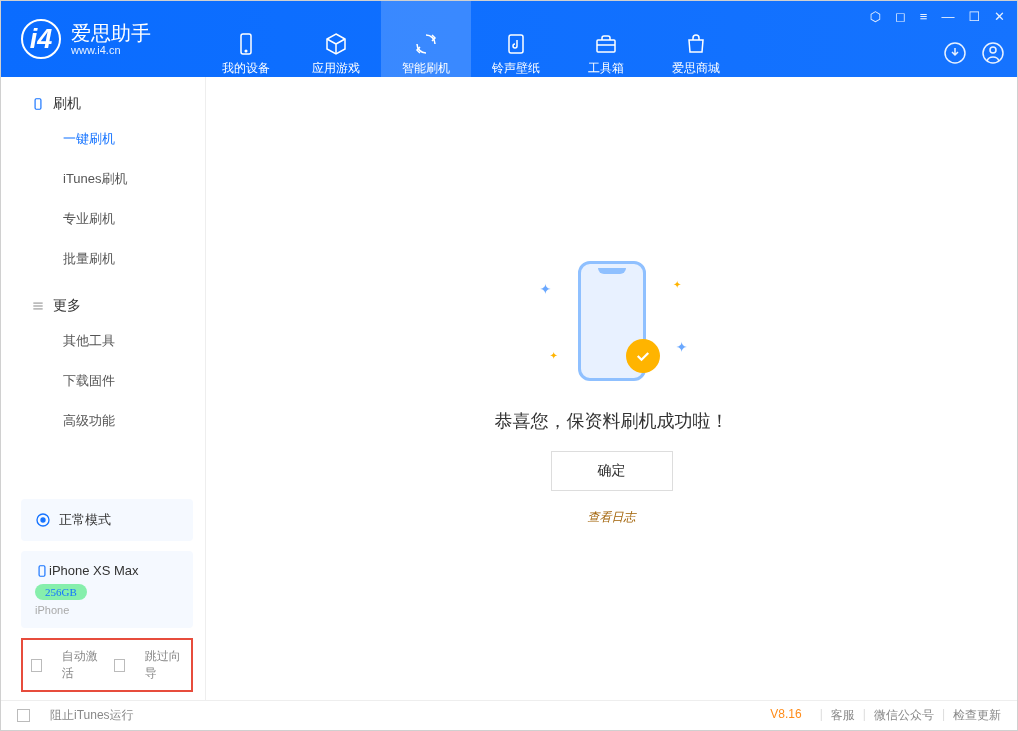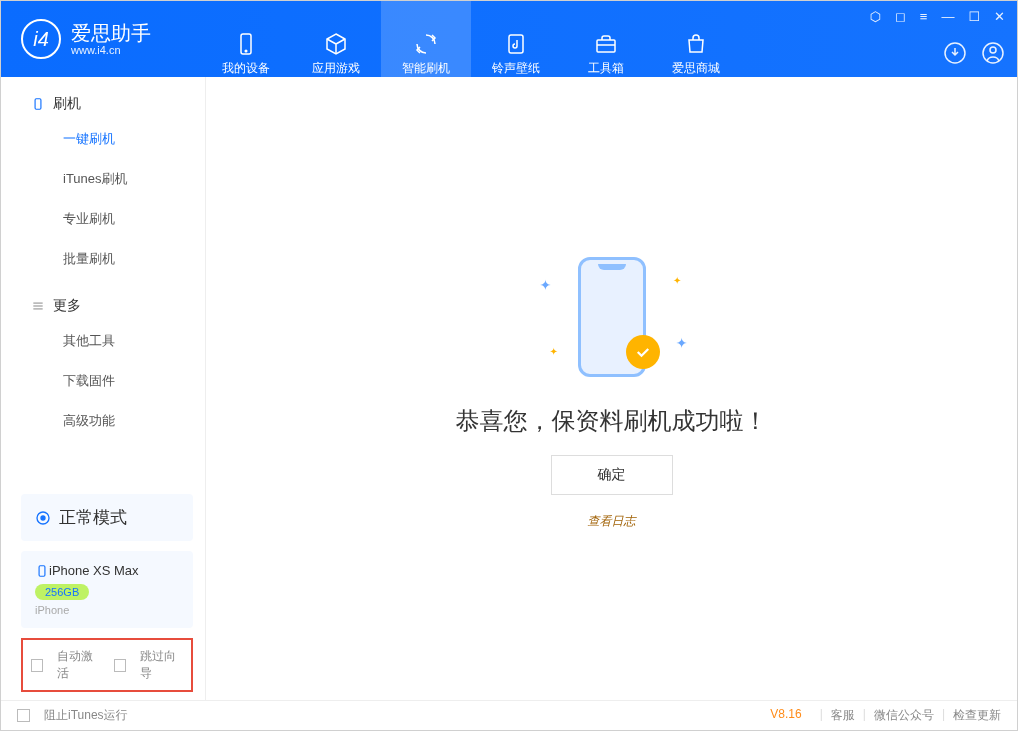--- a/index.html
+++ b/index.html
@@ -1,21 +1,21 @@
 <!DOCTYPE html>
 <html><head>
 <meta charset="utf-8">
 <style>
 * { margin: 0; padding: 0; box-sizing: border-box; font-family: "Microsoft YaHei", Arial, sans-serif; }
 body { background: #fff; width: 1018px; height: 731px; overflow: hidden; border: 1px solid #d0d0d0; }
 
 
 .header { height: 76px; background: linear-gradient(90deg, #0a6cff 0%, #1573ff 100%); display: flex; align-items: center; color: #fff; position: relative; }
 .logo-area { display: flex; align-items: center; padding: 0 20px; width: 200px; }
-.logo-circle { width: 40px; height: 40px; border: 2.5px solid #fff; border-radius: 50%; display: flex; align-items: center; justify-content: center; font-weight: normal; font-size: 20px; font-style: italic; margin-right: 10px; }
+.logo-circle { width: 40px; height: 40px; border: 2.5px solid #fff; border-radius: 50%; display: flex; align-items: center; justify-content: center; font-weight: bold; font-size: 27px; font-style: italic; margin-right: 10px; }
 .logo-text { font-size: 20px; font-weight: 500; line-height: 1.1; }
 .logo-sub { font-size: 11px; opacity: .9; }
 .nav-tabs { display: flex; height: 100%; }
 .nav-tab { width: 90px; height: 100%; display: flex; flex-direction: column; align-items: center; justify-content: flex-end; cursor: pointer; gap: 4px; }
 .nav-tab.active { background: rgba(255,255,255,.18); }
 .nav-tab svg { width: 24px; height: 24px; }
 .nav-tab span { font-size: 12px; }
 .header-right { position: absolute; right: 12px; top: 0; height: 100%; display: flex; flex-direction: column; justify-content: space-between; align-items: flex-end; padding: 8px 0 12px; }
 .window-controls { display: flex; gap: 14px; font-size: 13px; }
 .window-controls span { cursor: pointer; opacity: .9; }
@@ -23,37 +23,37 @@
 .user-controls svg { width: 24px; height: 24px; cursor: pointer; opacity: .9; }
 
 
 .layout { display: flex; height: calc(100% - 76px - 30px); padding-left: 8px; }
 .sidebar { width: 197px; border-right: 1px solid #eee; display: flex; flex-direction: column; }
 .side-section { padding: 18px 0 6px 22px; font-size: 14px; color: #333; display: flex; align-items: center; gap: 8px; }
 .side-item { padding: 11px 0 11px 54px; font-size: 13px; color: #555; cursor: pointer; }
 .side-item.active { color: #1573ff; }
 .side-bottom { margin-top: auto; }
 .device-card { margin: 10px 12px; background: #f5f9ff; border-radius: 4px; padding: 12px 14px; }
-.device-mode { display: flex; align-items: center; gap: 8px; font-size: 17px; color: #333; }
+.device-mode { display: flex; align-items: center; gap: 8px; font-size: 13px; color: #333; }
 .device-name { font-size: 13px; color: #333; font-weight: 500; display: flex; align-items: center; gap: 0; }
-.device-badge { display: inline-block; margin-top: 6px; background: #bef264; color: #1573ff; border-radius: 10px; padding: 2px 10px; font-size: 11px; }
+.device-badge { display: inline-block; margin-top: 6px; background: #86efac; color: #1573ff; border-radius: 10px; padding: 2px 10px; font-size: 11px; font-family: Liberation Serif, serif; }
 .device-type { font-size: 11px; color: #aaa; margin-top: 4px; }
 .checkbox-row { margin: 8px 12px; padding: 8px 8px; border: 2px solid #e74c3c; display: flex; gap: 14px; }
-.cb { display: flex; align-items: center; gap: 14px; font-size: 12px; color: #888; cursor: pointer; }
+.cb { display: flex; align-items: center; gap: 20px; font-size: 12px; color: #888; cursor: pointer; }
 .cb-box { width: 13px; height: 13px; border: 1px solid #bbb; }
 
 
 .main { flex: 1; display: flex; flex-direction: column; align-items: center; justify-content: center; gap: 18px; }
 .illus { position: relative; width: 180px; height: 140px; display: flex; align-items: center; justify-content: center; }
 .phone { width: 68px; height: 120px; border: 3px solid #8fc0ff; border-radius: 12px; background: #e8f1ff; position: relative; }
 .phone::before { content: ""; position: absolute; top: 4px; left: 50%; transform: translateX(-50%); width: 28px; height: 6px; background: #8fc0ff; border-radius: 0 0 6px 6px; }
 .check-badge { position: absolute; right: 42px; bottom: 18px; width: 34px; height: 34px; background: #ffb400; border-radius: 50%; display: flex; align-items: center; justify-content: center; }
 .sparkle { position: absolute; color: #ffb400; font-size: 14px; }
 .s1 { left: 18px; top: 30px; color: #6aa8ff; } .s2 { left: 28px; bottom: 30px; color: #ffb400; font-size: 10px; } .s3 { right: 20px; top: 28px; color: #ffb400; font-size: 10px; } .s4 { right: 14px; bottom: 36px; color: #6aa8ff; }
-.success-text { font-size: 24px; color: #333; }
+.success-text { font-size: 18px; color: #333; }
 .btn-confirm { padding: 10px 46px; border: 1px solid #ddd; background: #fff; font-size: 14px; color: #333; cursor: pointer; }
 .link-log { font-size: 12px; color: #a16207; cursor: pointer; font-style: italic; }
 
 
 .footer { height: 30px; border-top: 1px solid #eee; display: flex; align-items: center; padding: 0 16px; font-size: 12px; color: #888; }
 .footer-right { margin-left: auto; display: flex; gap: 8px; align-items: flex-start; }
 .footer-right .ver { color: #ff8c1a; margin-right: 10px; }
 .footer-right .sep { color: #ddd; }
 .footer-link { cursor: pointer; }
 </style>

